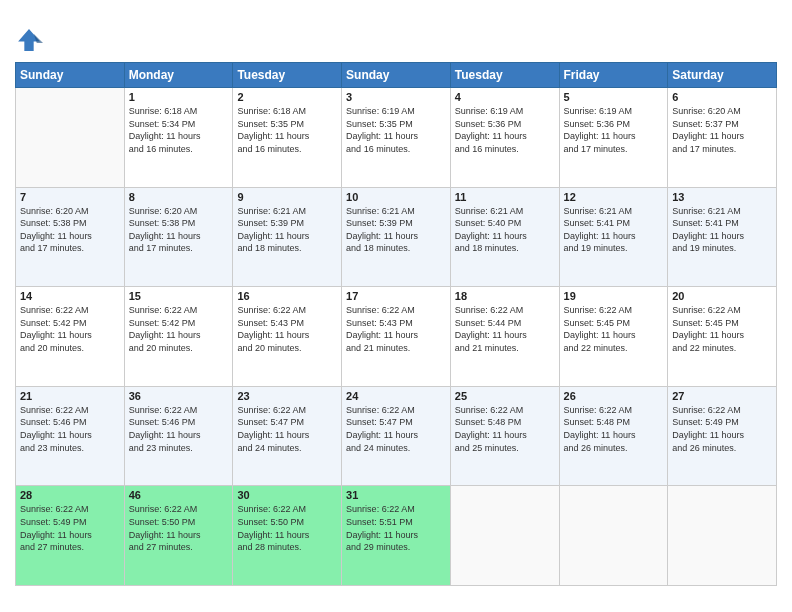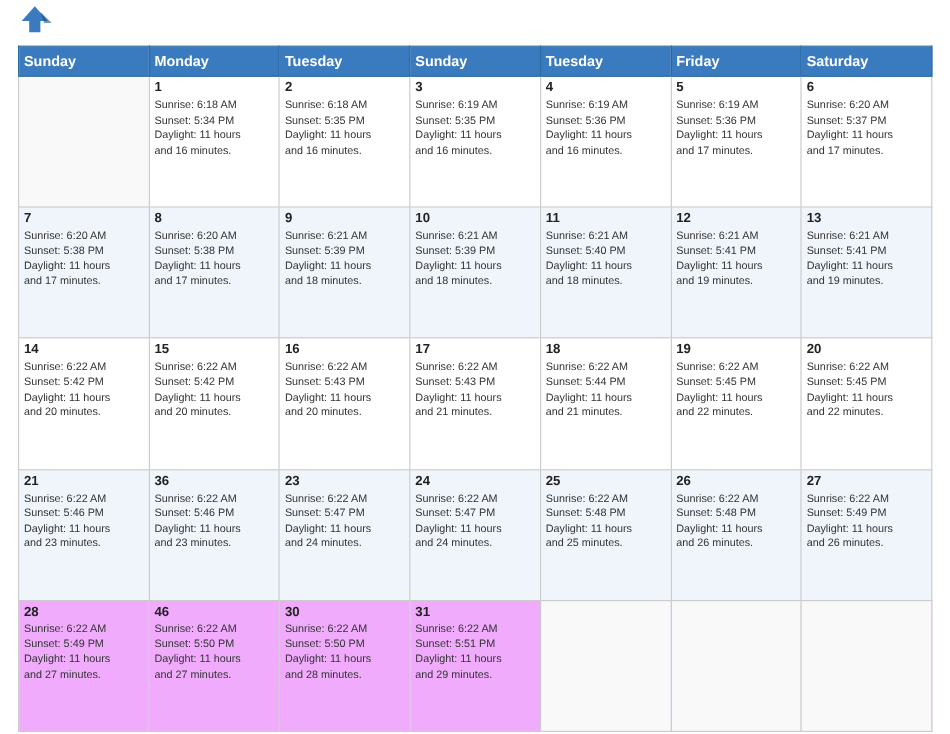--- a/index.html
+++ b/index.html
@@ -6,21 +6,21 @@
     body {
       font-family: Arial, sans-serif;
       background: #fff;
       width: 792px;
       height: 612px;
       overflow: hidden;
     }
     .page {
       width: 792px;
       height: 612px;
-      padding: 2px 15px;
+      padding: 26px 15px;
       display: flex;
       flex-direction: column;
     }
     .header {
       display: flex;
       justify-content: space-between;
       align-items: flex-start;
       margin-bottom: 8px;
     }
     .logo {
@@ -318,21 +318,21 @@
 and 26 minutes.</div>
           </td>
           <td>
             <span class="day-num">27</span>
             <div class="day-info" style="white-space: pre-line;">Sunrise: 6:22 AM
 Sunset: 5:49 PM
 Daylight: 11 hours
 and 26 minutes.</div>
           </td>
         </tr>
-        <tr style="background: #f0abfc; margin-left: 44px;">
+        <tr style="background: #86efac; margin-left: 44px;">
           <td>
             <span class="day-num">28</span>
             <div class="day-info" style="white-space: pre-line;">Sunrise: 6:22 AM
 Sunset: 5:49 PM
 Daylight: 11 hours
 and 27 minutes.</div>
           </td>
           <td>
             <span class="day-num">46</span>
             <div class="day-info" style="white-space: pre-line;">Sunrise: 6:22 AM

